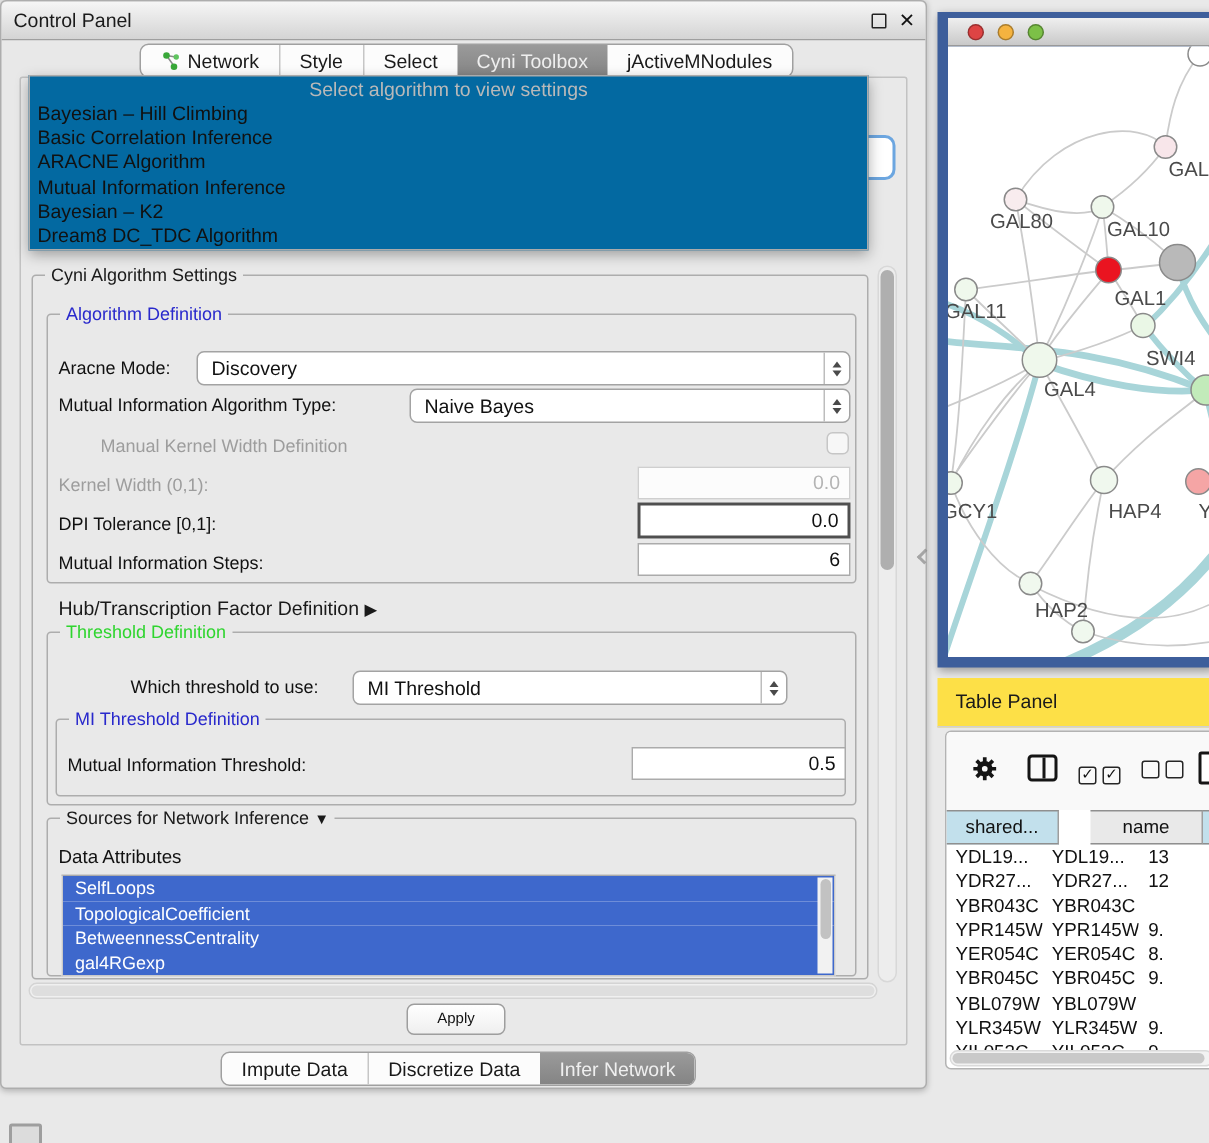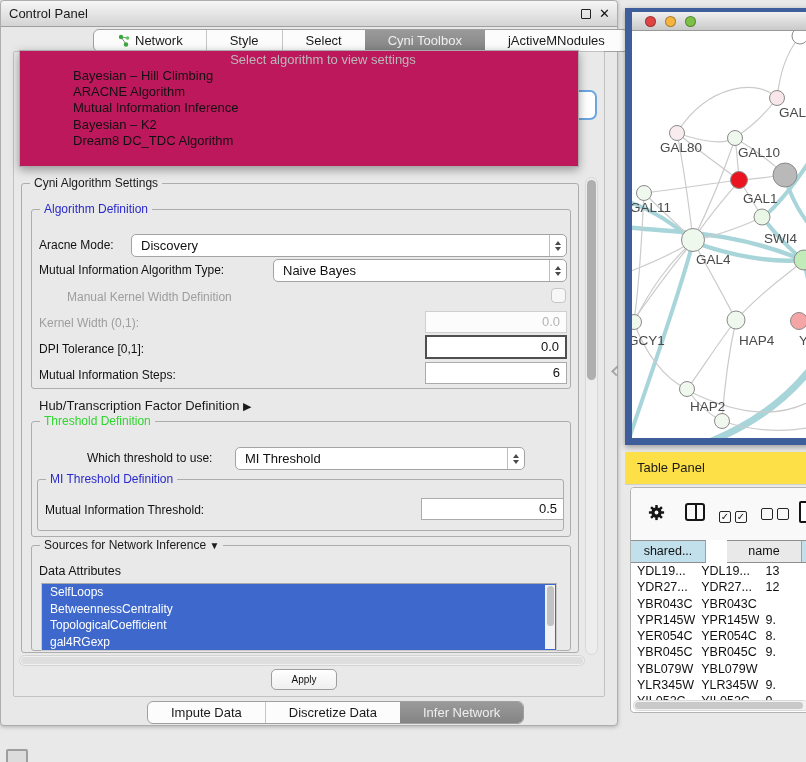--- a/index.html
+++ b/index.html
@@ -17,21 +17,21 @@
   .cp-title { position:absolute; left:8px; top:5px; font-size:13px; color:#1A1A1A; }
   .float-ic { position:absolute; right:26px; top:8px; width:10px; height:10px;
     border:1.6px solid #222; border-radius:1px; }
   .close-ic { position:absolute; right:7px; top:5px; font-size:13px; font-weight:bold; color:#111; }
 
   
   .tabgroup { position:absolute; display:flex; height:23px; background:#FCFCFC;
     border:1px solid #A0A0A0; border-radius:6px; overflow:hidden; font-size:13px; }
   #top-tabs { left:92px; top:28px; }
   #bottom-tabs { left:146px; top:700px; }
-  .tab { display:flex; align-items:center; gap:5px; padding:0 23px; line-height:21px;
+  .tab { display:flex; align-items:center; gap:5px; padding:0 13px; line-height:21px;
     color:#1A1A1A; cursor:default; white-space:nowrap; }
   .tab + .tab { border-left:1px solid #C6C6C6; }
   .tab.sel { background:linear-gradient(#9A9A9A,#848484); color:#EFEFEF; border-left:none; }
   .tab.sel + .tab { border-left:none; }
 
   
   .content-panel { position:absolute; left:12px; top:50px; width:592px; height:646px;
     background:#E9E9E9; border:1px solid #C2C2C2; border-radius:2px; }
 
   .groupbox { position:absolute; border:1px solid #ADADAD; border-radius:3px; }
@@ -79,22 +79,22 @@
     background:#F0F0F0; border:1px solid #D4D4D4; border-radius:6px; }
   .hthumb-outer { position:absolute; left:1px; top:1px; right:1px; height:7px;
     background:#DEDEDE; border-radius:4px; }
 
   .apply-btn { position:absolute; left:270px; top:668px; width:66px; height:21px;
     background:linear-gradient(#FFFFFF,#EFEFEF); border:1px solid #9E9E9E;
     border-radius:5px; font-size:10px; color:#111; text-align:center; line-height:19px; }
 
   
   .popup { position:absolute; left:18px; top:49px; width:560px; height:117px;
-    background:#be185d; border:1px solid #ABABAB; box-shadow:0 3px 9px rgba(0,0,0,.35);
-    z-index:20; overflow:hidden;padding-left:48px; }
+    background:#0369a1; border:1px solid #ABABAB; box-shadow:0 3px 9px rgba(0,0,0,.35);
+    z-index:20; overflow:hidden; }
   .popup-header { height:17px; line-height:17px; text-align:center; color:#B9B9B9; font-size:13px; }
   .popup-item { height:16.2px; line-height:16.2px; font-size:13px; color:#111; padding-left:5px; white-space:nowrap; }
   .popup-item.bold { font-weight:normal; }
   .combo-fragment { position:absolute; left:562px; top:89px; width:34px; height:30px;
     background:#FFF; border:2.5px solid #6CA6E0; border-radius:7px; z-index:5; }
 
   
   .netwin { position:absolute; left:625px; top:8px; width:185px; height:437px;
     background:#3D5E9B; box-shadow:0 2px 6px rgba(0,0,0,.35); }
   .net-titlebar { position:absolute; left:7px; top:4px; right:0; height:19px;
@@ -236,22 +236,22 @@
     </div>
     <span class="flabel" style="left:44px;top:502px;">Mutual Information Threshold:</span>
     <div class="tfield" style="left:420px;top:497px;width:143px;height:22px;">0.5</div>
 
     <div class="groupbox" style="left:30px;top:544px;width:540px;height:106px;">
       <span class="gb-title"><span>Sources for Network Inference</span> <span class="arr" style="font-size:10px;">▼</span></span>
     </div>
     <span class="flabel" style="left:38px;top:563px;font-size:12.5px;">Data Attributes</span>
     <div class="attr-list" id="attr-list">
       <div class="attr-item" style="background: rgb(62, 104, 204);">SelfLoops</div>
+        <div class="attr-item" style="background: rgb(62, 104, 204);">TopologicalCoefficient</div>
         <div class="attr-item" style="background: rgb(62, 104, 204);">BetweennessCentrality</div>
-        <div class="attr-item" style="background: rgb(62, 104, 204);">TopologicalCoefficient</div>
         <div class="attr-item" style="background: rgb(62, 104, 204);">gal4RGexp</div>
         <div class="attr-scroll">
           <div class="attr-thumb"></div>
         </div>
     </div>
 
     <div class="vscroll">
         <div class="vthumb"></div>
       </div>
     <div class="hscroll-outer">
@@ -269,20 +269,21 @@
         </div>
         <div class="tab sel">
           <span>Infer Network</span>
         </div>
       </div>
 
     <div class="combo-fragment"></div>
     <div class="popup" id="popup">
       <div class="popup-header">Select algorithm to view settings</div>
     <div class="popup-item">Bayesian – Hill Climbing</div>
+        <div class="popup-item">Basic Correlation Inference</div>
         <div class="popup-item bold">ARACNE Algorithm</div>
         <div class="popup-item">Mutual Information Inference</div>
         <div class="popup-item">Bayesian – K2</div>
         <div class="popup-item">Dream8 DC_TDC Algorithm</div>
       </div>
   </div>
 
   <div class="netwin">
     <div class="net-titlebar">
       <span class="light" id="light-r" style="left: 13px; background: rgb(222, 68, 68); border: 1px solid rgba(0, 0, 0, 0.3);"></span>

